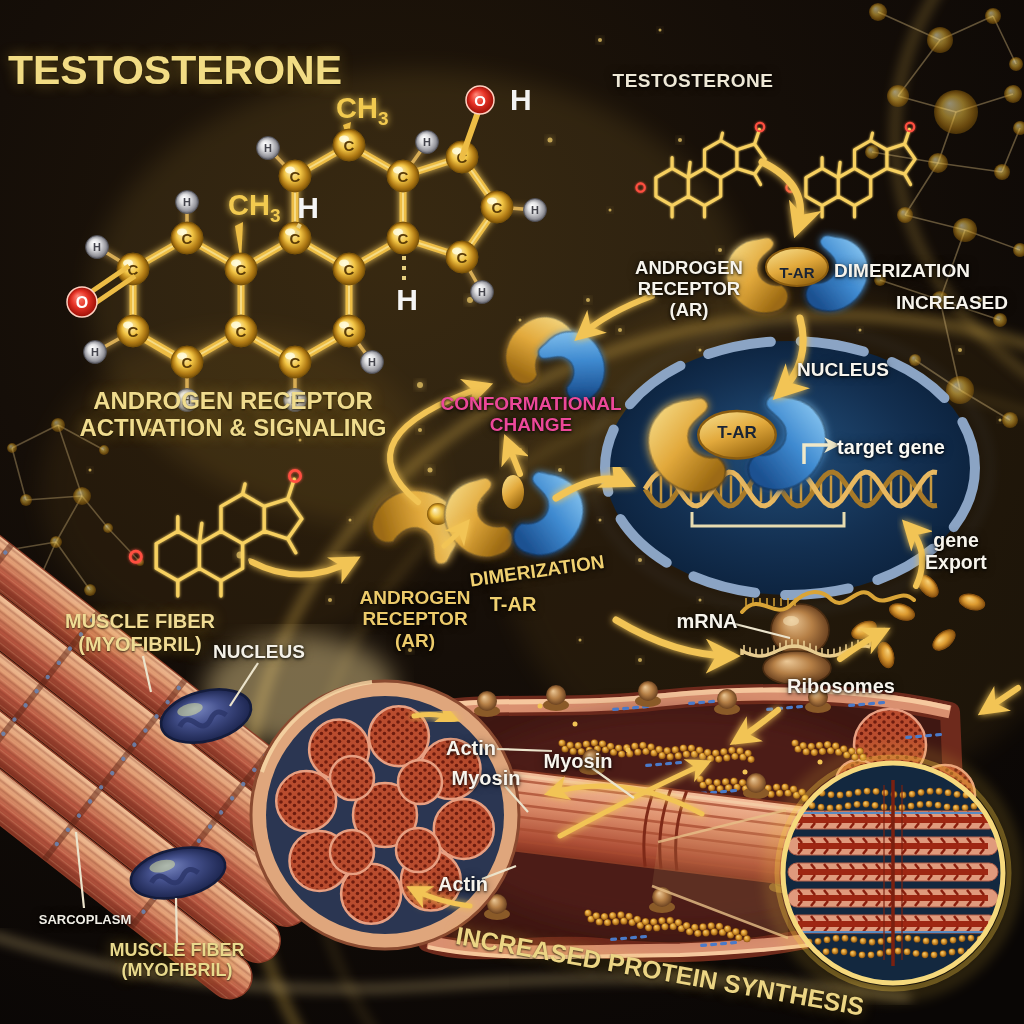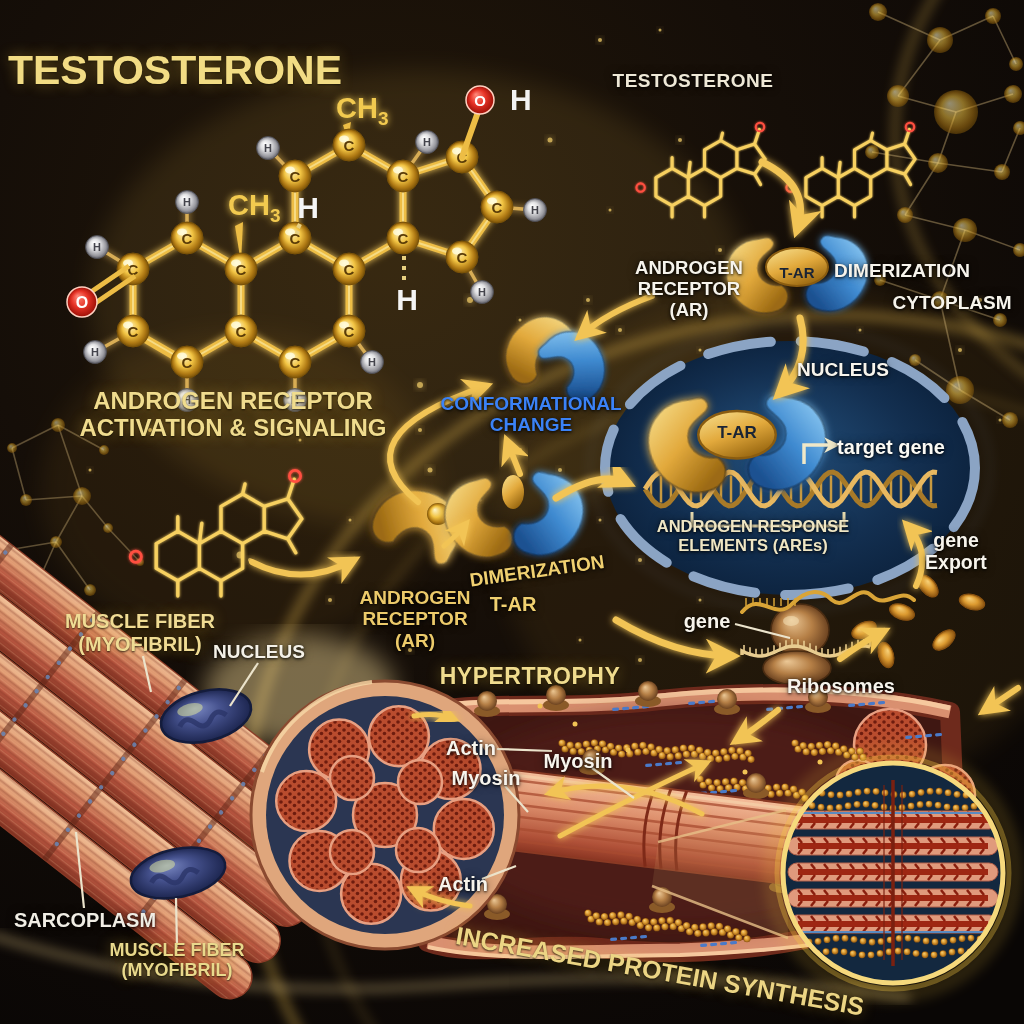--- a/index.html
+++ b/index.html
@@ -1229,35 +1229,33 @@
         <line x1="505" y1="786" x2="528" y2="812" stroke="#ece4cc" stroke-width="2.2"></line>
         <line x1="482" y1="879" x2="516" y2="866" stroke="#ece4cc" stroke-width="2.2"></line>
         <line x1="592" y1="768" x2="634" y2="798" stroke="#ece4cc" stroke-width="2.2"></line>
       </g>
 </svg>
 
 <div class="lbl goldglow" style="left:175px;top:70px;font-size:41px;color:#f2dc84;">TESTOSTERONE</div>
 <div class="lbl dkshadow" style="left:693px;top:81px;font-size:19px;color:#eee8d6;letter-spacing:.5px;">TESTOSTERONE</div>
 <div class="lbl dkshadow wrap" style="left:689px;top:289px;font-size:18.5px;color:#f7f4ec;width:130px;">ANDROGEN RECEPTOR (AR)</div>
 <div class="lbl dkshadow" style="left:902px;top:271px;font-size:19px;color:#f7f4ec;">DIMERIZATION</div>
-<div class="lbl dkshadow" style="left:952px;top:303px;font-size:19px;color:#f7f4ec;">CYTOPLASM</div>
+<div class="lbl dkshadow" style="left:952px;top:303px;font-size:19px;color:#f7f4ec;">INCREASED</div>
 <div class="lbl dkshadow" style="left:843px;top:370px;font-size:19px;color:#f7f4ec;">NUCLEUS</div>
 <div class="lbl dkshadow" style="left:891px;top:447px;font-size:20px;color:#fbfaf4;">target gene</div>
-<div class="lbl dkshadow wrap" style="left:753px;top:536px;font-size:16.5px;color:#efe6c4;width:220px;">ANDROGEN RESPONSE ELEMENTS (AREs)</div>
 <div class="lbl dkshadow wrap" style="left:956px;top:551px;font-size:19.5px;color:#f7f4ec;width:90px;">gene Export</div>
 <div class="lbl goldglow wrap" style="left:233px;top:414px;font-size:24px;color:#f0dc8e;width:330px;">ANDROGEN RECEPTOR ACTIVATION &amp; SIGNALING</div>
-<div class="lbl dkshadow wrap" style="left:531px;top:414px;font-size:19px;color:#3b82f6;width:190px;">CONFORMATIONAL CHANGE</div>
+<div class="lbl dkshadow wrap" style="left:531px;top:414px;font-size:19px;color:#ec4899;width:190px;">CONFORMATIONAL CHANGE</div>
 <div class="lbl dkshadow wrap" style="left:415px;top:619px;font-size:19px;color:#ecca6a;width:140px;">ANDROGEN RECEPTOR (AR)</div>
 <div class="lbl dkshadow" style="left:537px;top:571px;font-size:19px;color:#f0d070;transform:translate(-50%,-50%) rotate(-8deg);">DIMERIZATION</div>
 <div class="lbl dkshadow" style="left:513px;top:604px;font-size:20px;color:#f0d070;">T-AR</div>
-<div class="lbl dkshadow" style="left:707px;top:621px;font-size:20px;color:#f7f4ec;">gene</div>
+<div class="lbl dkshadow" style="left:707px;top:621px;font-size:20px;color:#f7f4ec;">mRNA</div>
 <div class="lbl dkshadow" style="left:841px;top:686px;font-size:20px;color:#f7f4ec;">Ribosomes</div>
 <div class="lbl goldglow wrap" style="left:140px;top:633px;font-size:20px;color:#f0dc94;width:190px;">MUSCLE FIBER (MYOFIBRIL)</div>
 <div class="lbl dkshadow" style="left:259px;top:652px;font-size:19px;color:#f4f1e8;">NUCLEUS</div>
-<div class="lbl dkshadow" style="left:85px;top:920px;font-size:20px;color:#f0ede4;">SARCOPLASM</div>
+<div class="lbl dkshadow" style="left:85px;top:920px;font-size:13px;color:#f0ede4;">SARCOPLASM</div>
 <div class="lbl goldglow wrap" style="left:177px;top:960px;font-size:18px;color:#e9d98c;width:175px;">MUSCLE FIBER (MYOFIBRIL)</div>
-<div class="lbl goldglow" style="left:530px;top:676px;font-size:23px;color:#f0dc8e;letter-spacing:.5px;">HYPERTROPHY</div>
 <div class="lbl dkshadow" style="left:471px;top:748px;font-size:20px;color:#f7f4ec;">Actin</div>
 <div class="lbl dkshadow" style="left:486px;top:778px;font-size:20px;color:#f7f4ec;">Myosin</div>
 <div class="lbl dkshadow" style="left:578px;top:761px;font-size:20px;color:#f7f4ec;">Myosin</div>
 <div class="lbl dkshadow" style="left:463px;top:884px;font-size:20px;color:#f7f4ec;">Actin</div>
 <div class="lbl goldglow" style="left:660px;top:971px;font-size:25px;color:#ecd584;transform:translate(-50%,-50%) rotate(10deg);">INCREASED PROTEIN SYNTHESIS</div>
 </div>
 
 </body></html>

